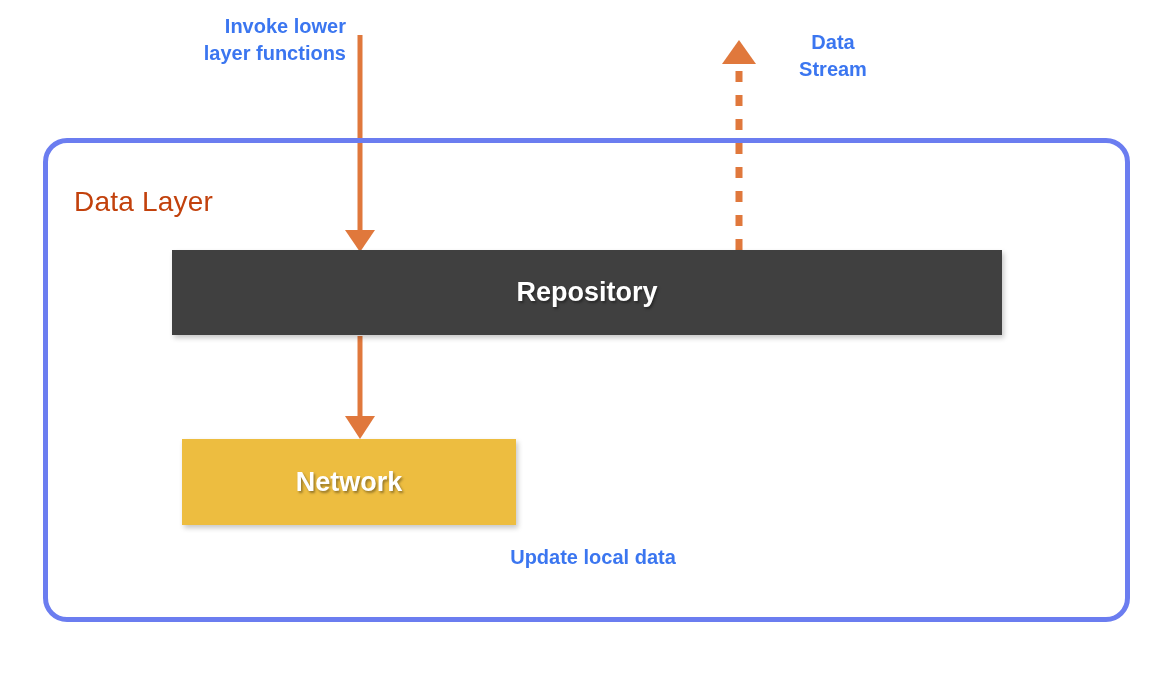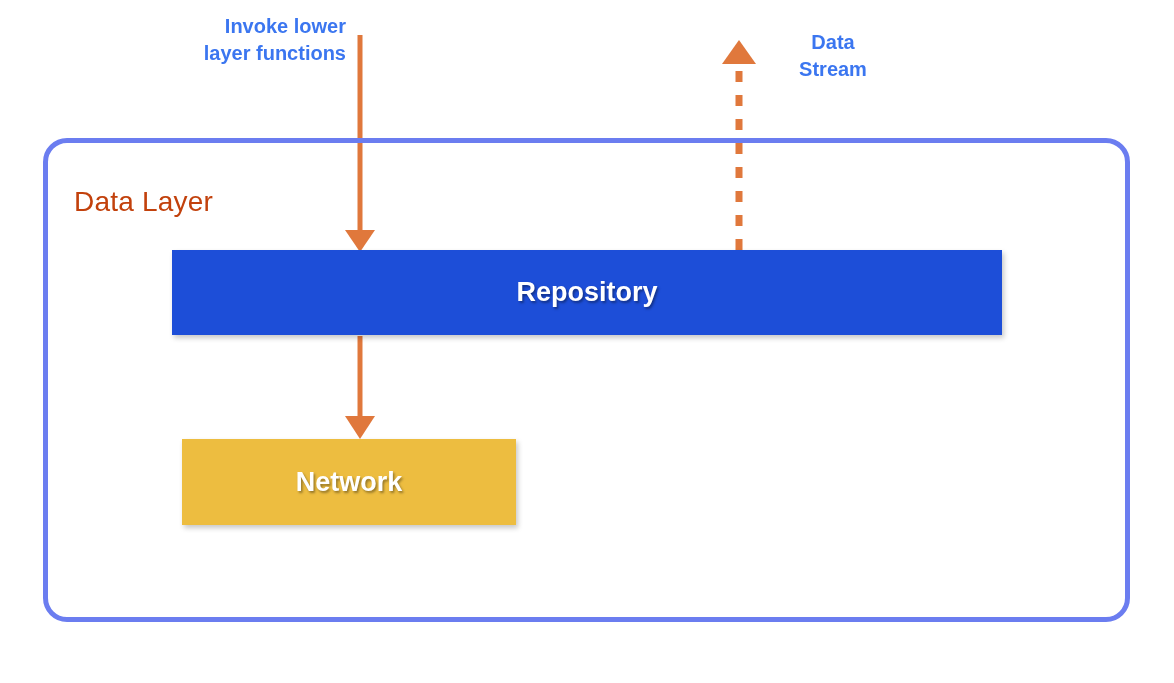--- a/index.html
+++ b/index.html
@@ -59,21 +59,21 @@
     font-size: 27px;
     font-weight: bold;
     text-shadow: 1.5px 2px 2.5px rgba(0,0,0,0.38);
     box-shadow: 2px 3px 5px rgba(0,0,0,0.22);
   }
   .block-repository {
     left: 172px;
     top: 250px;
     width: 830px;
     height: 85px;
-    background: #1d4ed8;
+    background: #404040;
   }
   .block-network {
     left: 182px;
     top: 439px;
     width: 334px;
     height: 86px;
     background: #edbd40;
   }
 
   
@@ -140,14 +140,15 @@
 
   <div class="abs block block-network">Network</div>
 
   <div class="abs annotation ann-invoke">Invoke lower
 layer functions</div>
 
   <div class="abs annotation ann-stream">Data
 Stream</div>
 
 
+  <div class="abs annotation ann-update">Update local data</div>
 
 </div>
 
 </body></html>

